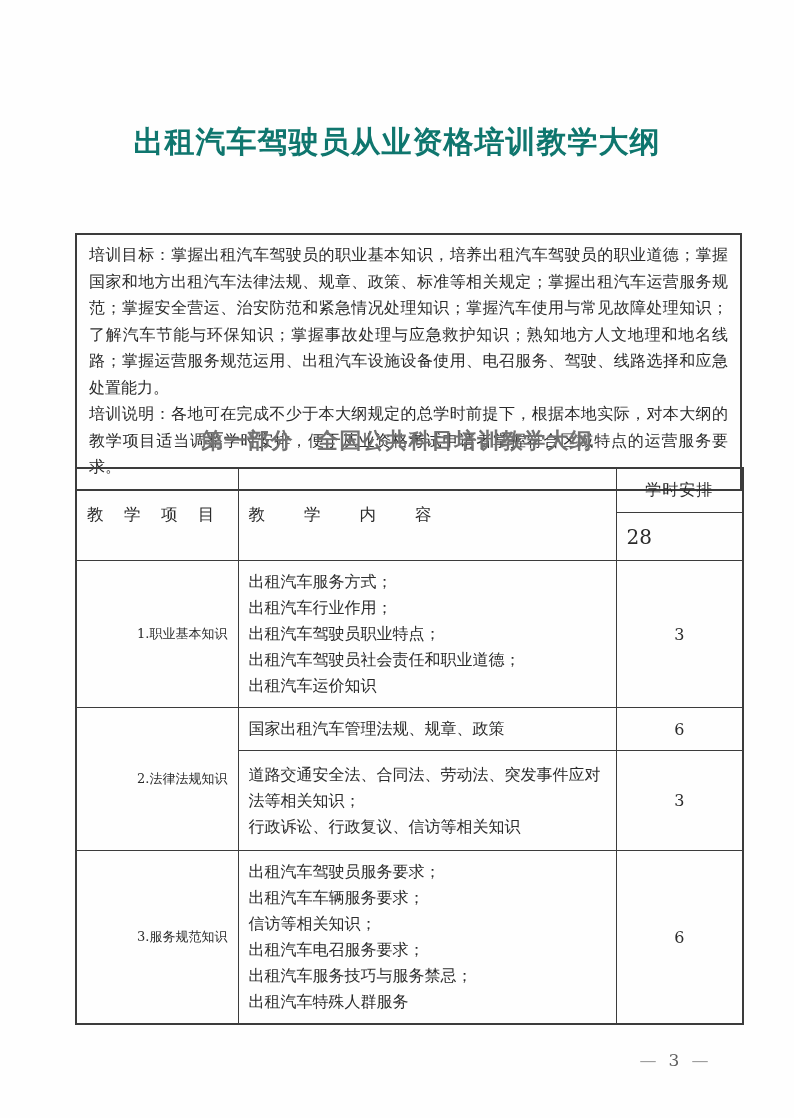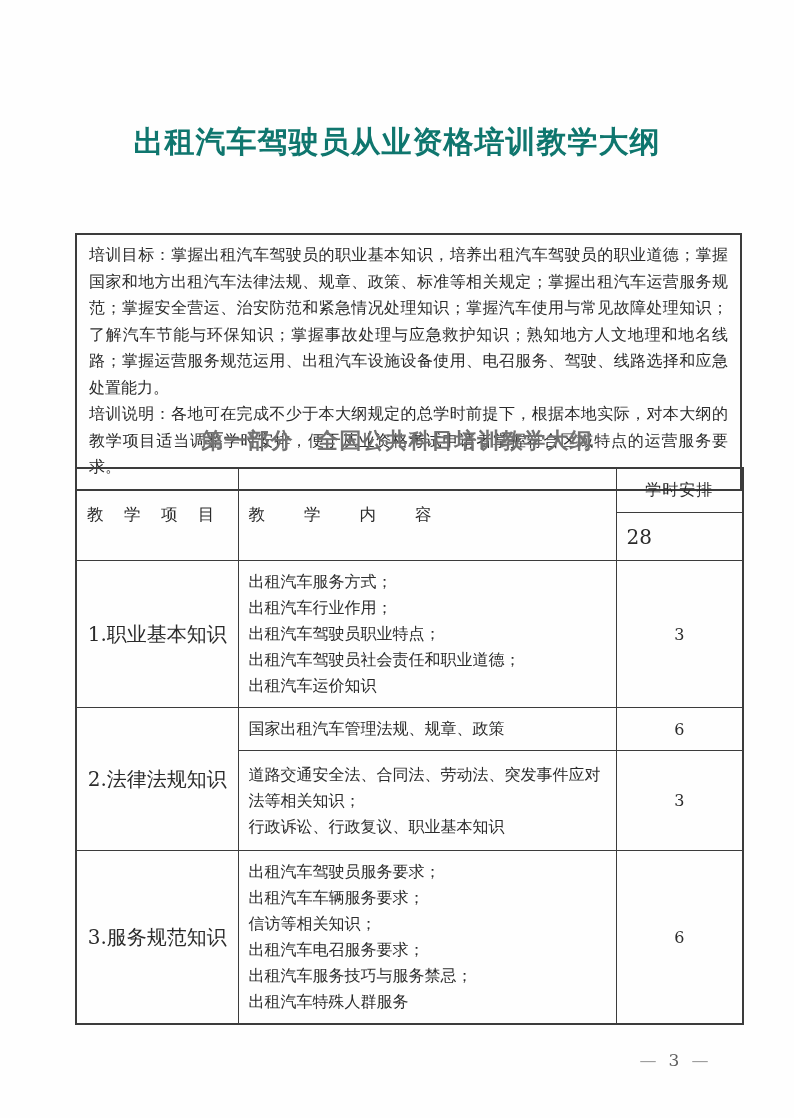--- a/index.html
+++ b/index.html
@@ -83,23 +83,23 @@
   .hours-head-cell {
     height: 27px;
     text-align: center;
     letter-spacing: 1px;
   }
   .total-hours-cell {
     height: 31px;
     font-size: 20px;
   }
   .item-cell {
-    text-align: center;
+    text-align: right;
     padding-left: 10px;
-    font-size: 20px;
+    font-size: 13px;
   }
   .content-cell { line-height: 26px; }
   .content-line { white-space: normal; }
   .hours-cell {
     text-align: center;
     font-size: 16px;
   }
   .row-1 { height: 140px; }
   .row-2a { height: 38px; }
   .row-2b { height: 100px; }
@@ -162,21 +162,21 @@
       <tr class="row-2a">
         <td rowspan="2" class="item-cell">2.法律法规知识</td>
         <td class="content-cell">
           <div class="content-line">国家出租汽车管理法规、规章、政策</div>
         </td>
         <td class="hours-cell">6</td>
       </tr>
       <tr class="row-2b">
         <td class="content-cell">
           <div class="content-line">道路交通安全法、合同法、劳动法、突发事件应对法等相关知识；</div>
-          <div class="content-line">行政诉讼、行政复议、职业基本知识</div>
+          <div class="content-line">行政诉讼、行政复议、信访等相关知识</div>
         </td>
         <td class="hours-cell">3</td>
       </tr>
 
       <tr class="row-3">
         <td class="item-cell">3.服务规范知识</td>
         <td class="content-cell">
           <div class="content-line">出租汽车驾驶员服务要求；</div>
           <div class="content-line">出租汽车车辆服务要求；</div>
           <div class="content-line">信访等相关知识；</div>

